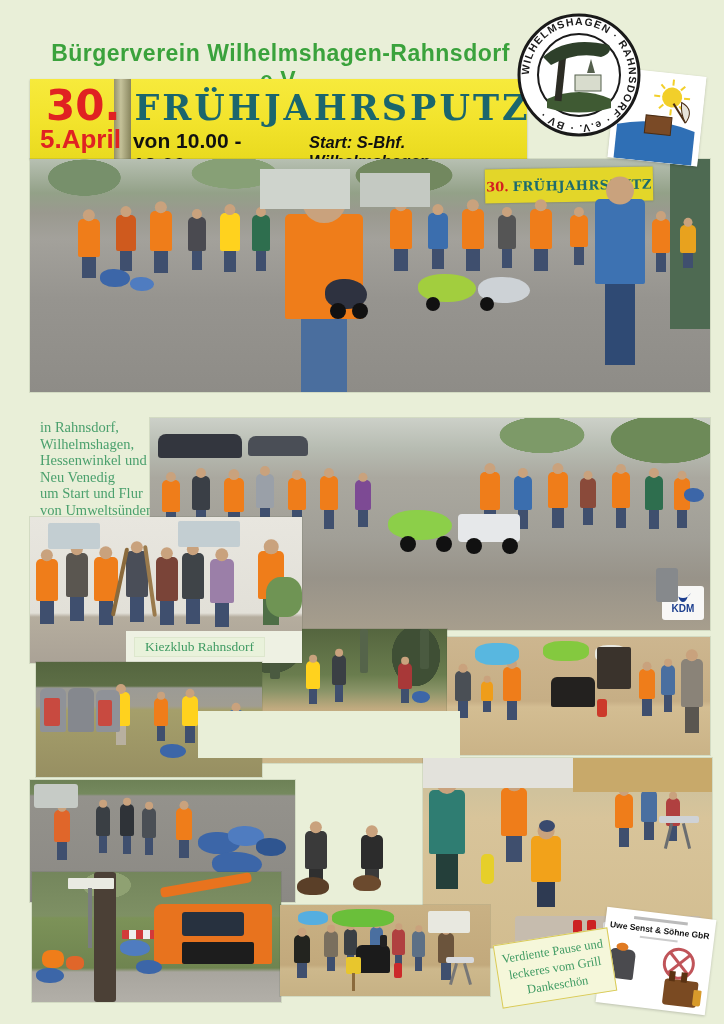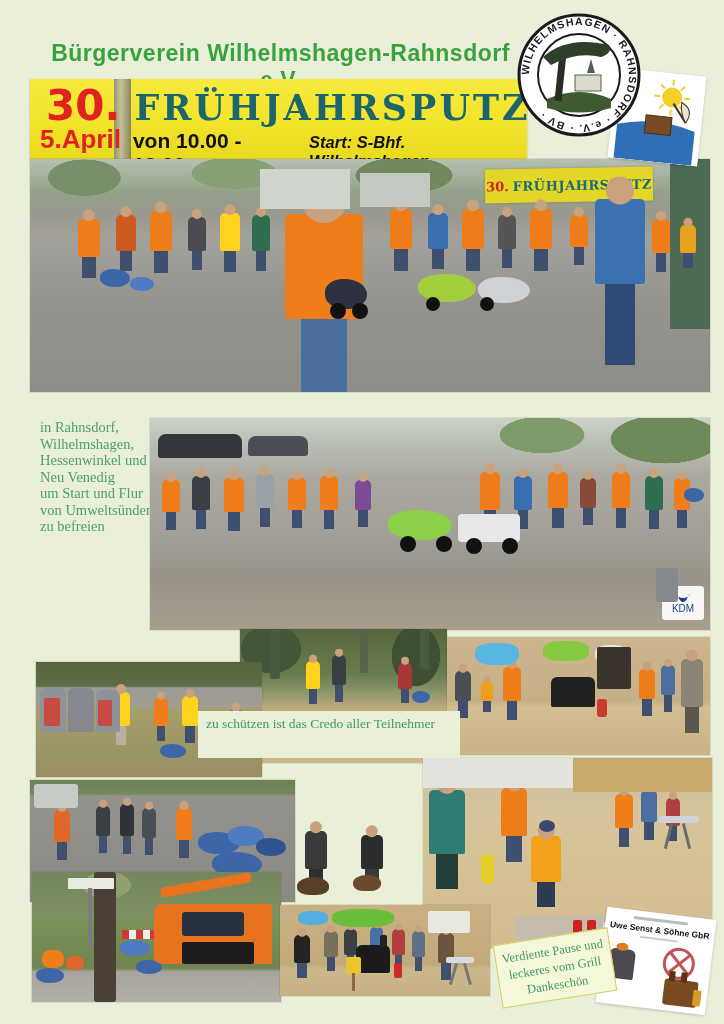--- a/index.html
+++ b/index.html
@@ -45,21 +45,21 @@
   .mini-banner .n{color:#d42020;}
   .mini-banner .t{color:#1d6b6d;letter-spacing:.5px;}
   #photo-street{left:150px;top:418px;width:560px;height:212px;z-index:1;
     background:
       radial-gradient(90px 40px at 92% 10%,#6d8a58 60%,transparent 61%),
       radial-gradient(70px 30px at 70% 8%,#7d9a68 60%,transparent 61%),
       linear-gradient(180deg,#ccd0c8 0,#b7bcb2 30px,#aaa89f 60px,#a19f97 120px,#989389 160px,#a79e8d 212px);}
   .kdm-box{position:absolute;right:6px;bottom:10px;width:42px;height:34px;background:rgba(255,255,255,.92);
     border-radius:3px;display:flex;flex-direction:column;align-items:center;justify-content:center;}
   .kdm-box svg{display:block;}
-  .kdm-text{font-family:"Liberation Sans",sans-serif;font-weight:400;font-size:10px;color:#1d3f8f;line-height:1;}
+  .kdm-text{font-family:"Liberation Sans",sans-serif;font-weight:700;font-size:10px;color:#1d3f8f;line-height:1;}
   #photo-kiezklub{left:30px;top:517px;width:272px;height:146px;z-index:2;
     background:linear-gradient(180deg,#e8e6df 0,#e2e0d8 96px,#b5ad9e 100px,#aaa296 146px);}
   .kz-strip{position:absolute;left:96px;right:0;bottom:0;height:32px;background:#eef1e3;}
   .kz-chip{position:absolute;left:104px;bottom:6px;background:#e9f2db;border:1px solid #dde7cd;
     padding:1px 10px;font-size:13.5px;color:#3f9b63;}
   #photo-forest{left:240px;top:629px;width:207px;height:134px;z-index:1;
     background:
       radial-gradient(40px 50px at 85% 20%,#3f4f35 60%,transparent 61%),
       radial-gradient(50px 40px at 15% 15%,#46563a 60%,transparent 61%),
       linear-gradient(180deg,#55663f 0,#6a7d4e 46px,#8a9468 62px,#c2ab80 80px,#cdb88c 134px);}
@@ -247,20 +247,37 @@
       <div class="blob" style="left: 238px; top: 92px; width: 64px; height: 30px; background: rgb(140, 207, 73);"></div>
       <div class="blob" style="left: 308px; top: 96px; width: 62px; height: 28px; background: rgb(230, 232, 234); border-radius: 4px;"></div>
       <div class="blob" style="left: 250px; top: 118px; width: 16px; height: 16px; background: rgb(17, 17, 17); border-radius: 50%;"></div>
       <div class="blob" style="left: 286px; top: 118px; width: 16px; height: 16px; background: rgb(17, 17, 17); border-radius: 50%;"></div>
       <div class="blob" style="left: 316px; top: 120px; width: 16px; height: 16px; background: rgb(17, 17, 17); border-radius: 50%;"></div>
       <div class="blob" style="left: 352px; top: 120px; width: 16px; height: 16px; background: rgb(17, 17, 17); border-radius: 50%;"></div>
       <div class="blob" style="left: 506px; top: 150px; width: 22px; height: 34px; background: rgb(134, 137, 140); border-radius: 3px;"></div>
       <div class="blob" style="left: 534px; top: 70px; width: 20px; height: 14px; background: rgb(60, 102, 168);"></div>
     </div>
 
+  <div class="photo" id="photo-kiezklub">
+    <div class="kz-strip"></div>
+    <div class="kz-chip">Kiezklub Rahnsdorf</div>
+  <div class="pr" style="left: 6px; top: 42px; width: 22px; height: 42px; --v: #ef7d1a;"></div>
+      <div class="pr" style="left: 36px; top: 36px; width: 22px; height: 44px; --v: #5a5650;"></div>
+      <div class="pr" style="left: 64px; top: 40px; width: 24px; height: 44px; --v: #ef7d1a;"></div>
+      <div class="pr" style="left: 96px; top: 34px; width: 22px; height: 46px; --v: #4a4e58;"></div>
+      <div class="pr" style="left: 126px; top: 40px; width: 22px; height: 44px; --v: #7a4438;"></div>
+      <div class="pr" style="left: 152px; top: 36px; width: 22px; height: 46px; --v: #3f4448;"></div>
+      <div class="pr" style="left: 180px; top: 42px; width: 24px; height: 44px; --v: #9b7fa8;"></div>
+      <div class="pr" style="left: 228px; top: 34px; width: 26px; height: 48px; --v: #ef7d1a; --l: #4e6e46;"></div>
+      <div class="blob" style="left: 18px; top: 6px; width: 52px; height: 26px; background: rgb(195, 206, 210); border-radius: 2px;"></div>
+      <div class="blob" style="left: 148px; top: 4px; width: 62px; height: 26px; background: rgb(195, 206, 210); border-radius: 2px;"></div>
+      <div class="blob" style="left: 88px; top: 30px; width: 4px; height: 70px; background: rgb(138, 106, 60); border-radius: 2px; transform: rotate(12deg);"></div>
+      <div class="blob" style="left: 118px; top: 28px; width: 4px; height: 72px; background: rgb(154, 122, 76); border-radius: 2px; transform: rotate(-8deg);"></div>
+      <div class="blob" style="left: 236px; top: 60px; width: 36px; height: 40px; background: rgb(111, 148, 84); border-radius: 40%;"></div>
+    </div>
 
   <div class="photo" id="photo-forest">
       <div class="pr" style="left: 66px; top: 32px; width: 14px; height: 28px; --v: #ffd21e;"></div>
       <div class="pr" style="left: 92px; top: 26px; width: 14px; height: 30px; --v: #3a3f44;"></div>
       <div class="pr" style="left: 158px; top: 34px; width: 14px; height: 26px; --v: #a83838;"></div>
       <div class="blob" style="left: 30px; top: 0px; width: 10px; height: 50px; background: rgb(74, 90, 64); border-radius: 2px;"></div>
       <div class="blob" style="left: 120px; top: 0px; width: 8px; height: 44px; background: rgb(85, 100, 74); border-radius: 2px;"></div>
       <div class="blob" style="left: 180px; top: 0px; width: 9px; height: 40px; background: rgb(74, 90, 64); border-radius: 2px;"></div>
       <div class="blob" style="left: 24px; top: 92px; width: 28px; height: 16px; background: rgb(60, 102, 168);"></div>
       <div class="blob" style="left: 52px; top: 100px; width: 24px; height: 13px; background: rgb(79, 124, 192);"></div>
@@ -287,21 +304,20 @@
       <div class="pr" style="left: 192px; top: 48px; width: 16px; height: 20px; --v: #3b6eae; --lh: 0%;"></div>
       <div class="blob" style="left: 4px; top: 26px; width: 26px; height: 44px; background: rgb(143, 146, 152); border-radius: 6px 6px 2px 2px;"></div>
       <div class="blob" style="left: 32px; top: 26px; width: 26px; height: 44px; background: rgb(133, 136, 142); border-radius: 6px 6px 2px 2px;"></div>
       <div class="blob" style="left: 60px; top: 28px; width: 24px; height: 42px; background: rgb(143, 146, 152); border-radius: 6px 6px 2px 2px;"></div>
       <div class="blob" style="left: 8px; top: 36px; width: 16px; height: 28px; background: rgb(200, 74, 64); border-radius: 2px;"></div>
       <div class="blob" style="left: 62px; top: 38px; width: 14px; height: 26px; background: rgb(200, 74, 64); border-radius: 2px;"></div>
       <div class="blob" style="left: 124px; top: 82px; width: 26px; height: 14px; background: rgb(60, 102, 168);"></div>
     </div>
 
   <div class="achtsam">
-    <span>zu schützen ist das Credo aller Teilnehmer</span>
   </div>
 
   <div class="photo" id="photo-streetbags">
       <div class="pr" style="left: 24px; top: 30px; width: 16px; height: 32px; --v: #e0662a;"></div>
       <div class="pr" style="left: 66px; top: 26px; width: 14px; height: 30px; --v: #3a3f44;"></div>
       <div class="pr" style="left: 90px; top: 24px; width: 14px; height: 32px; --v: #2f3338;"></div>
       <div class="pr" style="left: 112px; top: 28px; width: 14px; height: 30px; --v: #4a4f55;"></div>
       <div class="pr" style="left: 146px; top: 28px; width: 16px; height: 32px; --v: #ef7d1a;"></div>
       <div class="blob" style="left: 4px; top: 4px; width: 44px; height: 24px; background: rgb(198, 203, 198); border-radius: 3px;"></div>
       <div class="blob" style="left: 168px; top: 52px; width: 42px; height: 22px; background: rgb(60, 102, 168);"></div>

